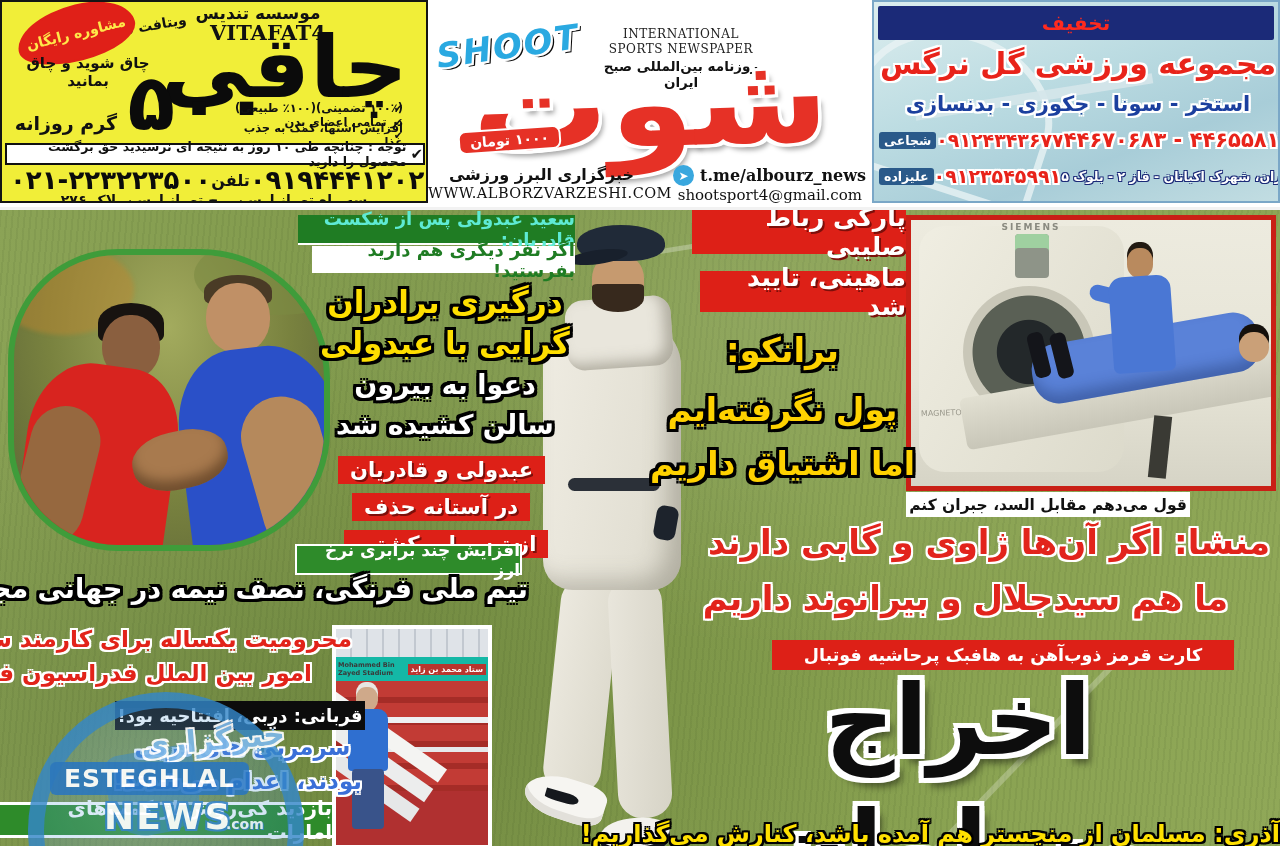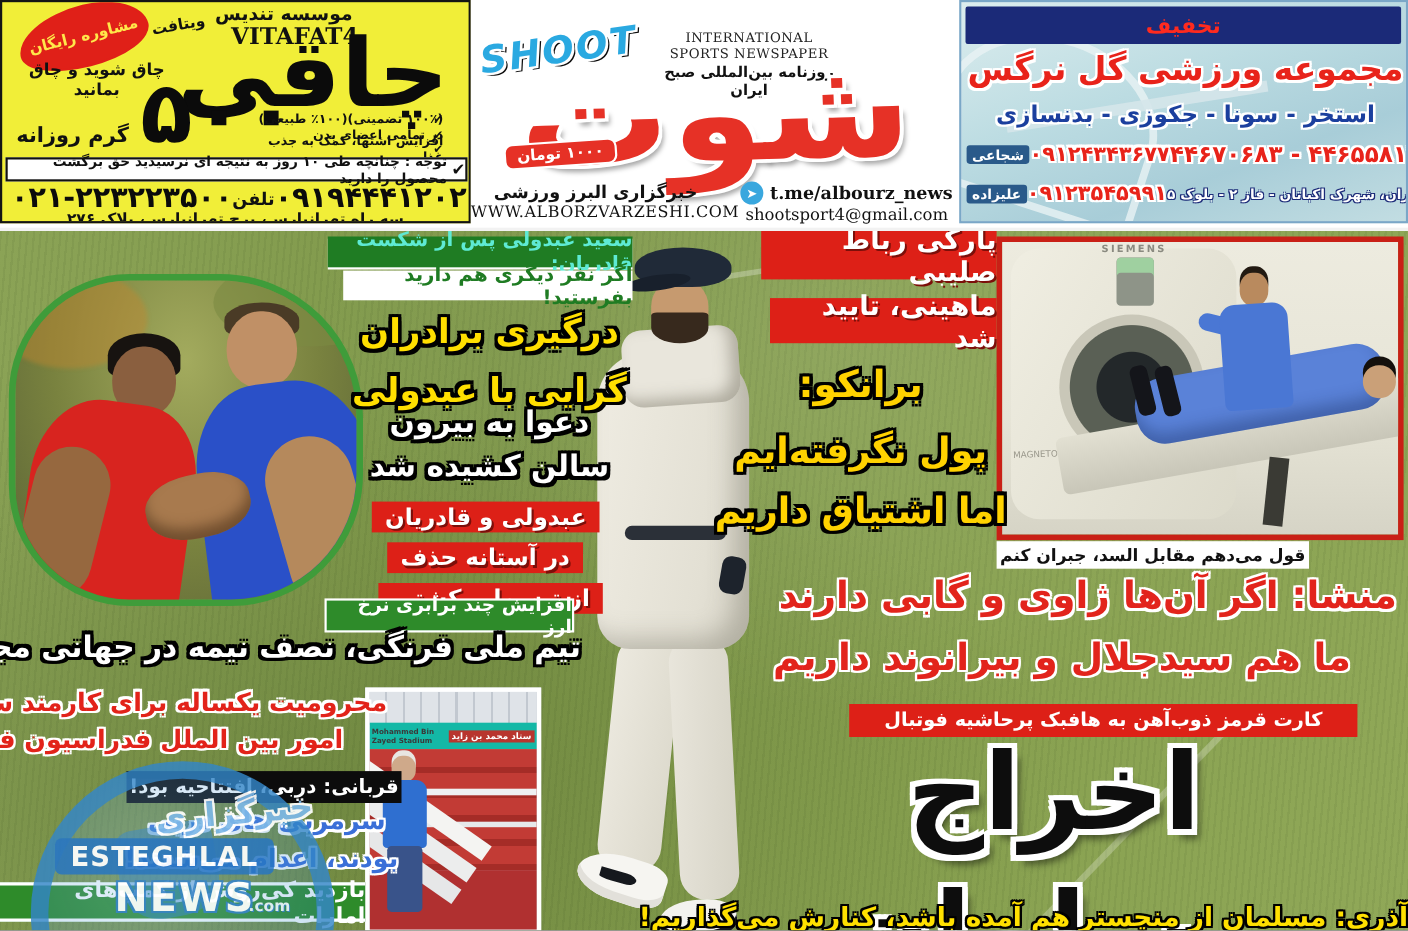--- a/index.html
+++ b/index.html
@@ -109,21 +109,21 @@
   #wrestling .w2-head{left:192px;top:28px;width:64px;height:70px;background:#c09066;border-radius:48%;}
   #wrestling .w2-hair{left:190px;top:20px;width:68px;height:32px;background:#4a3b26;border-radius:50% 50% 30% 30%;}
   #wrestling .w2-body{left:168px;top:92px;width:160px;height:210px;background:#2a50c8;border-radius:38% 42% 10% 10%;transform:rotate(-7deg);}
   #wrestling .w2-arm{left:238px;top:140px;width:80px;height:160px;background:#b5895c;border-radius:40px;transform:rotate(-16deg);}
   #wrestling .grip{left:118px;top:176px;width:96px;height:58px;background:#a87a4e;border-radius:45%;transform:rotate(-12deg);box-shadow:inset 0 -10px 12px rgba(60,35,15,.5);}
 
   
   .strip-g1{left:298px;top:5px;width:277px;height:28px;background:#1f7c23;color:#5eead4;font-size:18px;font-weight:bold;display:flex;align-items:center;justify-content:center;direction:rtl;z-index:20;box-shadow:0 2px 0 #fff;}
   .strip-w1{left:312px;top:36px;width:263px;height:27px;background:#fff;color:#1f7c23;font-size:18px;font-weight:900;display:flex;align-items:center;justify-content:center;direction:rtl;z-index:20;}
   .fight-l1{left:290px;top:74px;width:310px;text-align:center;font-size:31px;font-weight:900;color:#ffdf00;direction:rtl;z-index:20;}
-  .fight-l2{left:290px;top:115px;width:310px;text-align:center;font-size:31px;font-weight:900;color:#ffdf00;direction:rtl;z-index:20;margin-top:12px;}
+  .fight-l2{left:290px;top:115px;width:310px;text-align:center;font-size:31px;font-weight:900;color:#ffdf00;direction:rtl;z-index:20;}
   .fight-l3{left:300px;top:159px;width:290px;text-align:center;font-size:27px;font-weight:900;color:#fff;direction:rtl;z-index:20;}
   .fight-l4{left:300px;top:199px;width:290px;text-align:center;font-size:27px;font-weight:900;color:#fff;direction:rtl;z-index:20;}
   .redbox{background:#dd2017;color:#fff;font-weight:bold;font-size:21px;text-shadow:2px 2px 0 #7c0f0a;padding:2px 12px;direction:rtl;white-space:nowrap;z-index:20;}
   .rb1{left:338px;top:246px;} .rb2{left:352px;top:283px;} .rb3{left:344px;top:320px;}
   .currency-bar{left:297px;top:336px;width:223px;height:27px;background:#2e8b2a;color:#fff;font-size:17px;font-weight:bold;display:flex;align-items:center;justify-content:center;direction:rtl;z-index:20;box-shadow:0 0 0 2px #fff;}
   .greco{left:0px;top:363px;width:528px;text-align:center;font-size:27px;font-weight:900;color:#fff;direction:rtl;z-index:20;white-space:nowrap;}
   .ban1{left:0px;top:416px;width:352px;text-align:right;font-size:23px;font-weight:900;color:#e2231a;direction:rtl;z-index:20;white-space:nowrap;}
   .ban2{left:0px;top:450px;width:352px;text-align:right;padding-right:40px;font-size:23px;font-weight:900;color:#e2231a;direction:rtl;z-index:20;white-space:nowrap;}
   .ghorbani{left:115px;top:491px;width:250px;height:29px;background:#0c0c0c;color:#fff;font-size:18px;font-weight:bold;display:flex;align-items:center;justify-content:center;direction:rtl;z-index:20;}
   .blue1{left:120px;top:524px;width:245px;text-align:center;font-size:23px;font-weight:900;color:#3a6fd8;direction:rtl;z-index:20;white-space:nowrap;}

